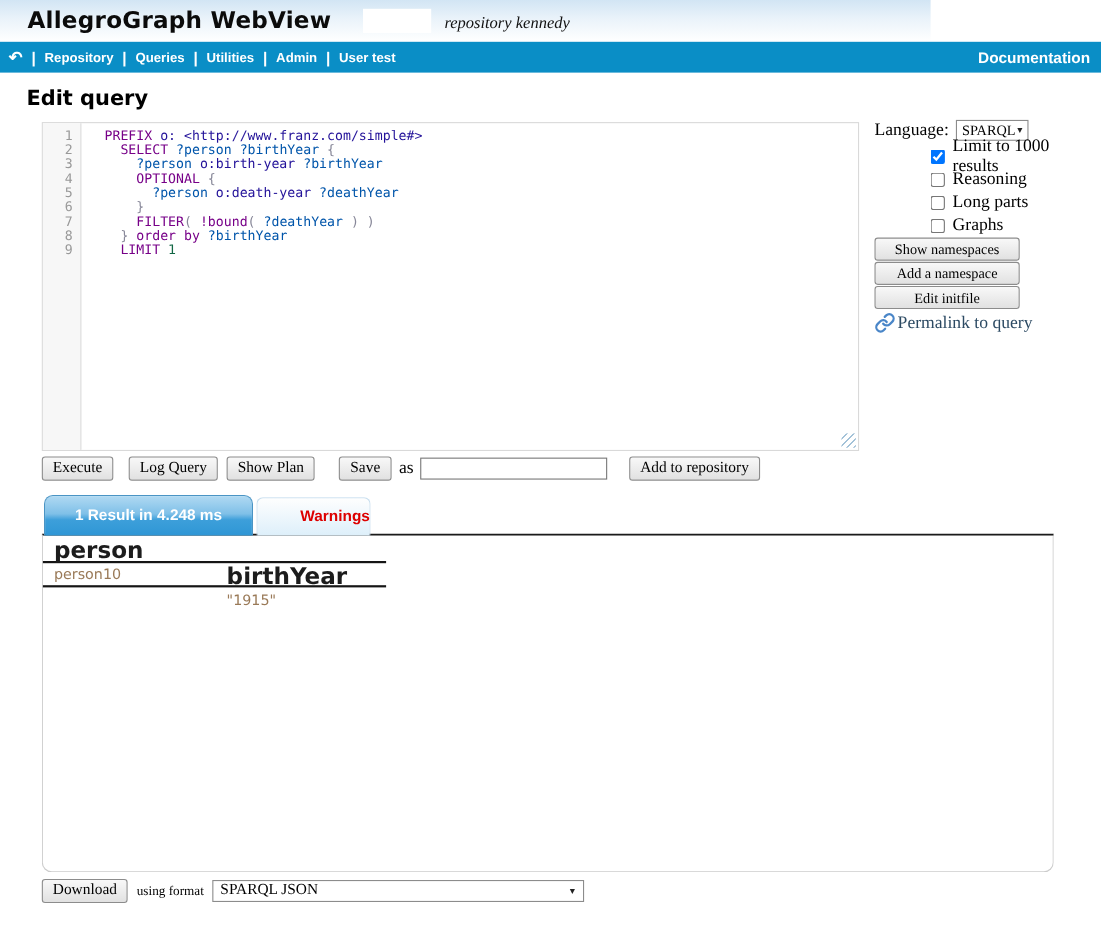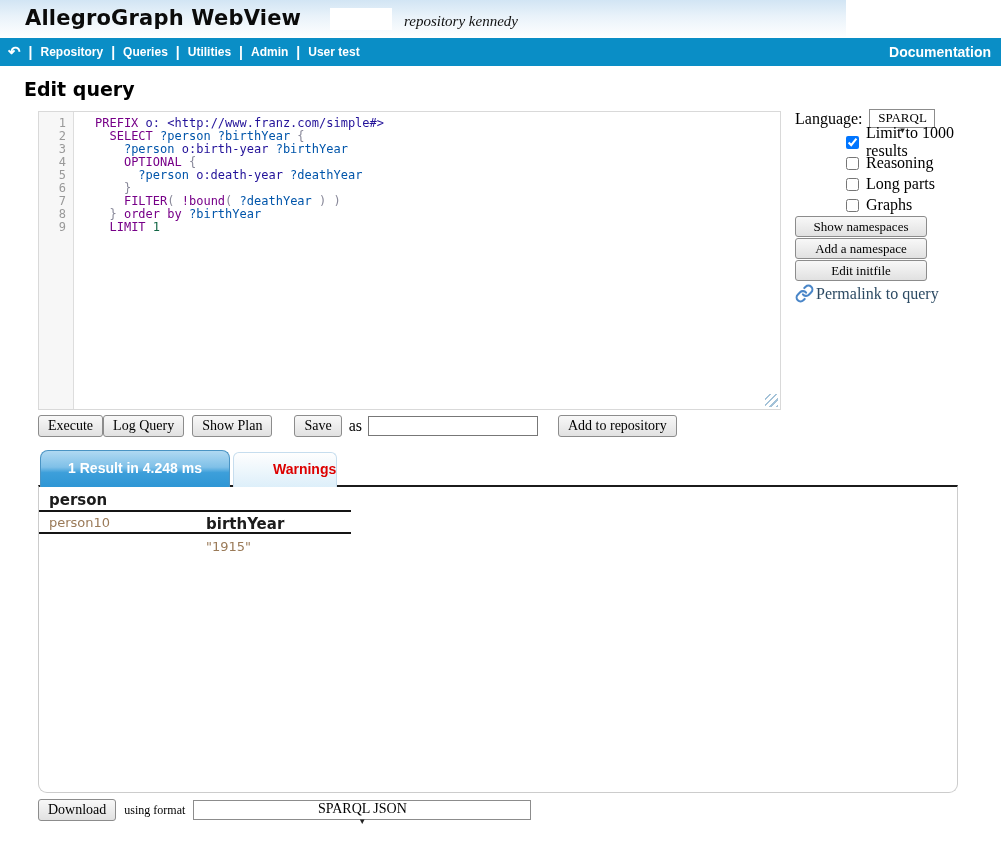--- a/index.html
+++ b/index.html
@@ -45,21 +45,21 @@
   .tok-p    { color:#000; }
   .resize-grip { position:absolute; right:2px; bottom:2px; width:13px; height:13px;
                  background:repeating-linear-gradient(135deg, transparent 0 3px, #a3c2d8 3px 4.5px);
                  cursor:nwse-resize; }
 
   
   .options { position:absolute; left:795px; top:109px; width:160px; }
   .lang-row { display:flex; align-items:center; gap:6px; margin-bottom:4px; }
   .lang-label { font-family:"Liberation Serif", serif; font-size:16px; color:#000; }
   .fake-select { border:1px solid #8c8c8c; background:#fff; display:flex; align-items:center;
-                 justify-content:space-between; font-family:"Liberation Serif", serif; cursor:pointer;flex-direction:column; }
+                 justify-content:space-between; font-family:"Liberation Serif", serif; cursor:pointer; }
   .lang-select { width:66px; height:19px; font-size:13px; padding:0 3px 0 5px; }
   .select-arrow { font-size:8px; color:#222; }
   .cb-row { display:flex; align-items:center; gap:7px; height:20px; margin:0 0 1px 4px; cursor:pointer;padding-left:47px; }
   .cb-row input { width:13px; height:13px; margin:0; }
   .cb-label { font-family:"Liberation Serif", serif; font-size:16px; color:#000; }
   .side-btn { display:block; width:132px; height:21px; margin:1px 0; text-align:center;
               font-family:"Liberation Serif", serif; font-size:13px; color:#000;
               background:linear-gradient(#f8f8f8,#e1e1e1); border:1px solid #8c8c8c;
               border-radius:3px; cursor:pointer; }
   .permalink { display:flex; align-items:center; gap:2px; margin-top:3px; cursor:pointer; }
@@ -84,21 +84,21 @@
                   background:linear-gradient(180deg,#fefefe 0%, #ddeffa 100%);
                   border:1px solid #c6ddee; border-bottom:none; color:#dd0000; line-height:32px;padding-left:39px; }
 
   
   .results-panel { position:absolute; left:38px; top:485px; width:920px; height:308px;
                    background:#fff; border-top:2px solid #1b1b1b; border-left:1px solid #ccc;
                    border-right:1px solid #ccc; border-bottom:1px solid #ccc;
                    border-radius:0 0 9px 9px; z-index:2; }
   .res-table { width:312px; margin-top:2px; }
   .res-head { display:flex; border-bottom:2px solid #151515; height:23px; align-items:center; }
-  .res-head .cell { font-family:"DejaVu Sans", sans-serif; font-weight:bold; font-size:15px; color:#1c1c1c; }
+  .res-head .cell { font-family:"DejaVu Sans", sans-serif; font-weight:bold; font-size:21px; color:#1c1c1c; }
   .res-row { display:flex; border-bottom:2px solid #151515; height:22px; align-items:center; }
   .res-row .cell { font-family:"DejaVu Sans", sans-serif; font-size:13px; color:#9a7a58; }
   .cell.c0 { width:167px; padding-left:10px; }
   .cell.c1 { width:145px;margin-top:48px; }
 
   
   .download-row { position:absolute; left:38px; top:799px; display:flex; align-items:center; }
   .format-label { font-family:"Liberation Serif", serif; font-size:12px; margin:0 8px 0 8px; }
   .format-select { width:338px; height:20px; font-size:14px; padding:0 6px; }
 </style>
@@ -182,21 +182,21 @@
       <svg width="19" height="19" viewBox="0 0 24 24" fill="none" stroke="#4a86c8" stroke-width="2.6" stroke-linecap="round" stroke-linejoin="round">
         <path d="M10 13a5 5 0 0 0 7.54.54l3-3a5 5 0 0 0-7.07-7.07l-1.72 1.71"></path>
         <path d="M14 11a5 5 0 0 0-7.54-.54l-3 3a5 5 0 0 0 7.07 7.07l1.71-1.71"></path>
       </svg>
     </span>
     <span class="permalink-text">Permalink to query</span>
   </div>
 </div>
 
 <div class="actions">
-  <button class="btn" style="margin-right:0;">Execute</button>
+  <button class="btn" style="margin-right:14px;">Execute</button>
   <button class="btn" style="margin-right:8px;">Log Query</button>
   <button class="btn" style="margin-right:22px;">Show Plan</button>
   <button class="btn">Save</button>
   <span class="as-label">as</span>
   <input class="saveas-input" type="text" value="" style="">
   <button class="btn" style="margin-left:20px;">Add to repository</button>
 </div>
 
 <div class="tabs" id="tabs-container">
     <div class="tab tab-active">1 Result in 4.248 ms</div>

